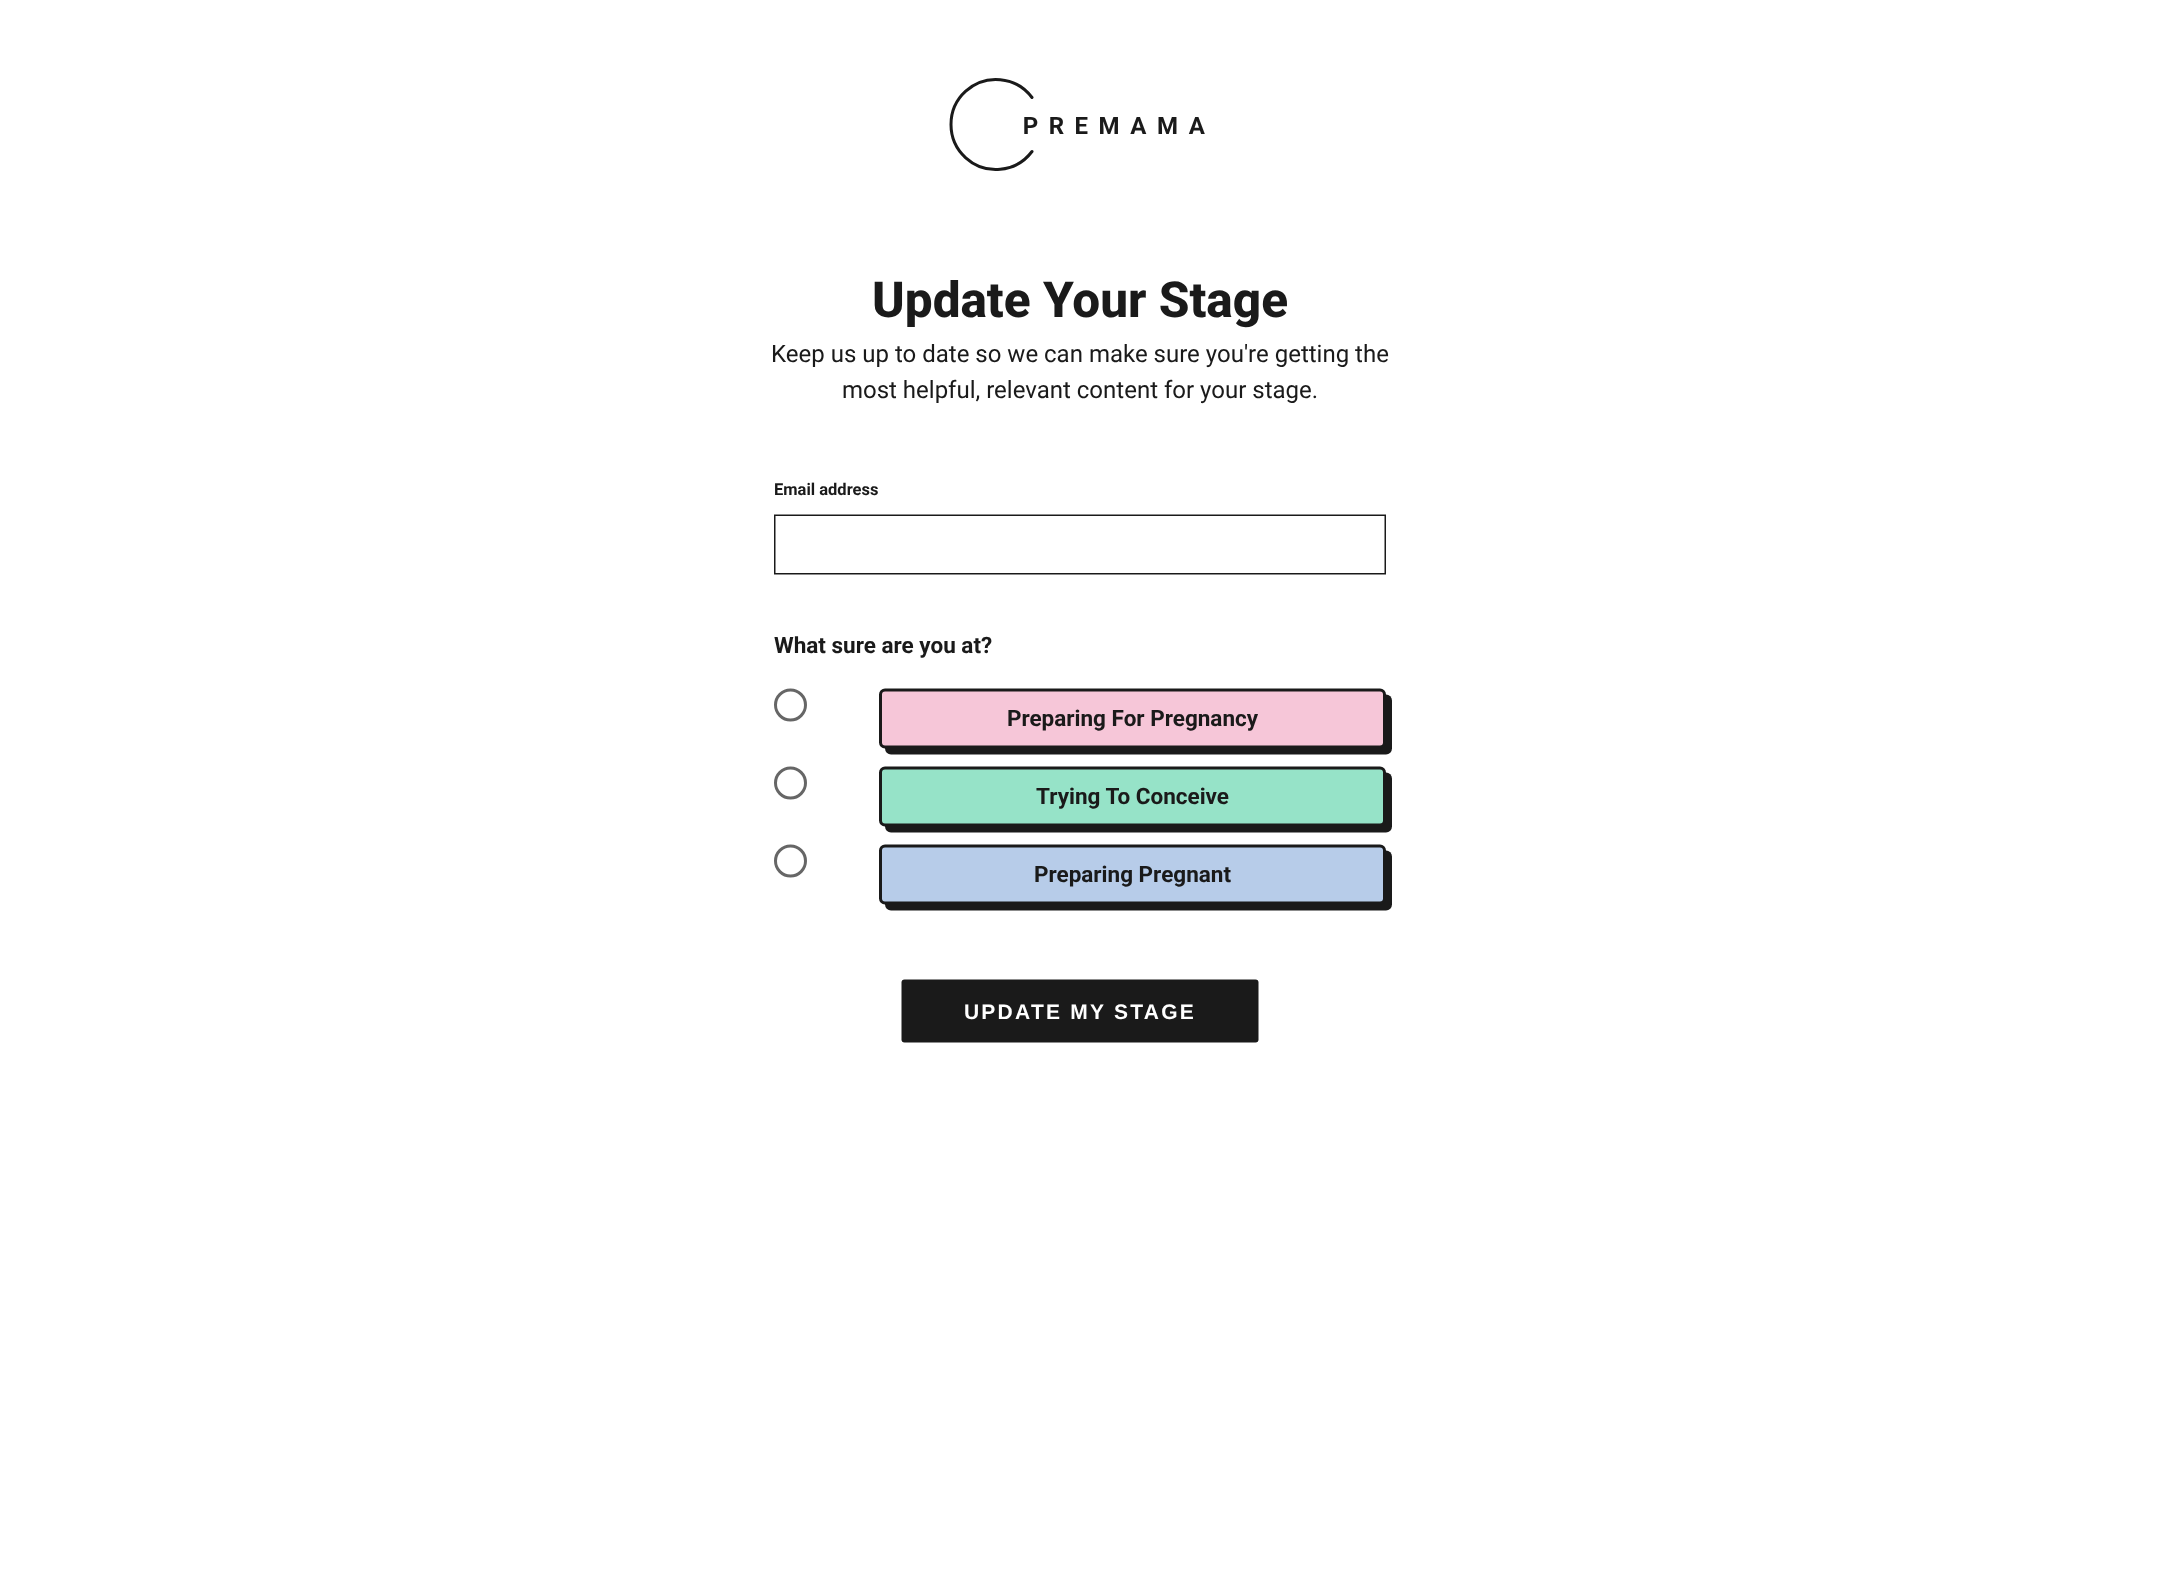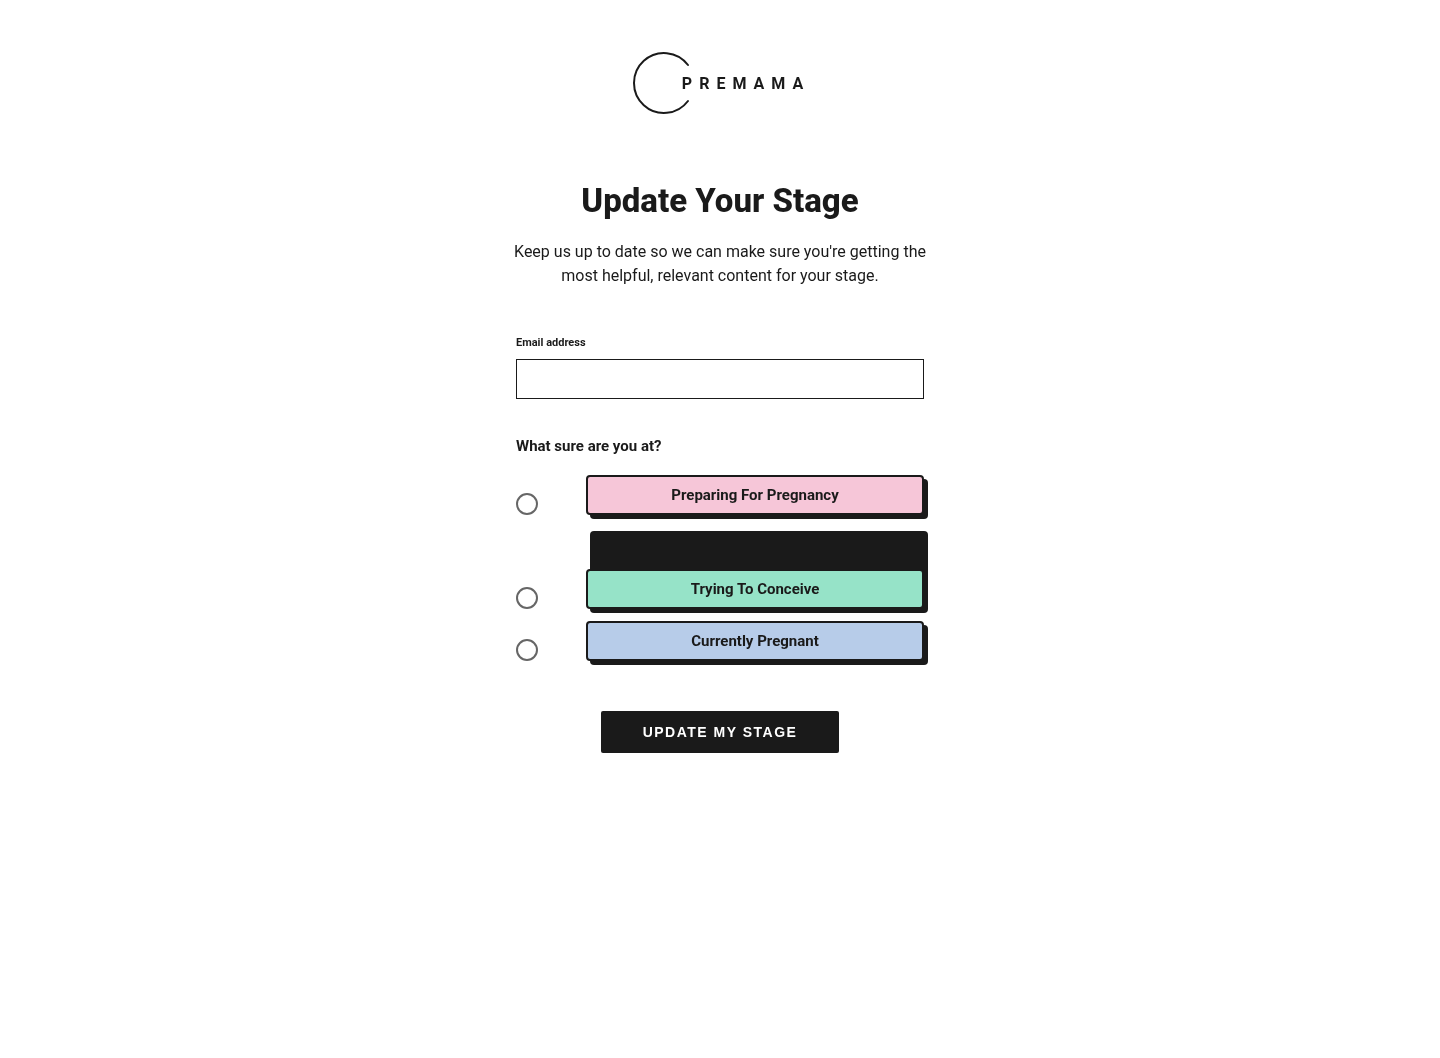--- a/index.html
+++ b/index.html
@@ -37,21 +37,21 @@
       font-weight: 700;
       letter-spacing: 7px;
       margin-left: -24px;
       color: #1a1a1a;
     }
     
     .heading {
       font-size: 33px;
       font-weight: 800;
       color: #1a1a1a;
-      margin-bottom: 20px;
+      margin-bottom: 4px;
     }
     
     .subheading {
       font-size: 16px;
       color: #1a1a1a;
       text-align: center;
       max-width: 420px;
       line-height: 1.5;
       margin-bottom: 48px;
     }
@@ -89,21 +89,21 @@
     .stage-label {
       display: block;
       font-size: 15px;
       font-weight: 700;
       color: #1a1a1a;
       margin-bottom: 20px;
     }
     
     .stage-option {
       display: flex;
-      align-items: flex-end;
+      align-items: flex-start;
       margin-bottom: 12px;
       gap: 24px;
     }
     
     .radio-circle {
       width: 22px;
       height: 22px;
       border: 2px solid #666666;
       border-radius: 50%;
       background: #ffffff;
@@ -137,21 +137,21 @@
       display: flex;
       align-items: center;
       justify-content: center;
       font-size: 15px;
       font-weight: 700;
       color: #1a1a1a;
       cursor: pointer;
     }
     
     .pill-pink { background: #f6c6d8; }
-    .pill-mint { background: #96e3c8; margin-top: 42px; }
+    .pill-mint { background: #96e3c8; }
     .pill-blue { background: #b7cce9; }
     .pill-lilac { background: #cfbddb; }
     
     .submit-wrapper {
       display: flex;
       justify-content: center;
       margin-top: 50px;
     }
     
     .submit-button {
@@ -204,21 +204,21 @@
       <div class="stage-pill-wrapper">
         <div class="stage-pill-shadow"></div>
         <div class="stage-pill pill-mint">Trying To Conceive</div>
       </div>
     </div>
 
     <div class="stage-option">
       <div class="radio-circle"></div>
       <div class="stage-pill-wrapper">
         <div class="stage-pill-shadow"></div>
-        <div class="stage-pill pill-blue">Currently Pregnant</div>
+        <div class="stage-pill pill-blue">Preparing Pregnant</div>
       </div>
     </div>
 
 
   </div>
 
   <div class="submit-wrapper">
     <button class="submit-button">UPDATE MY STAGE</button>
   </div>
 

